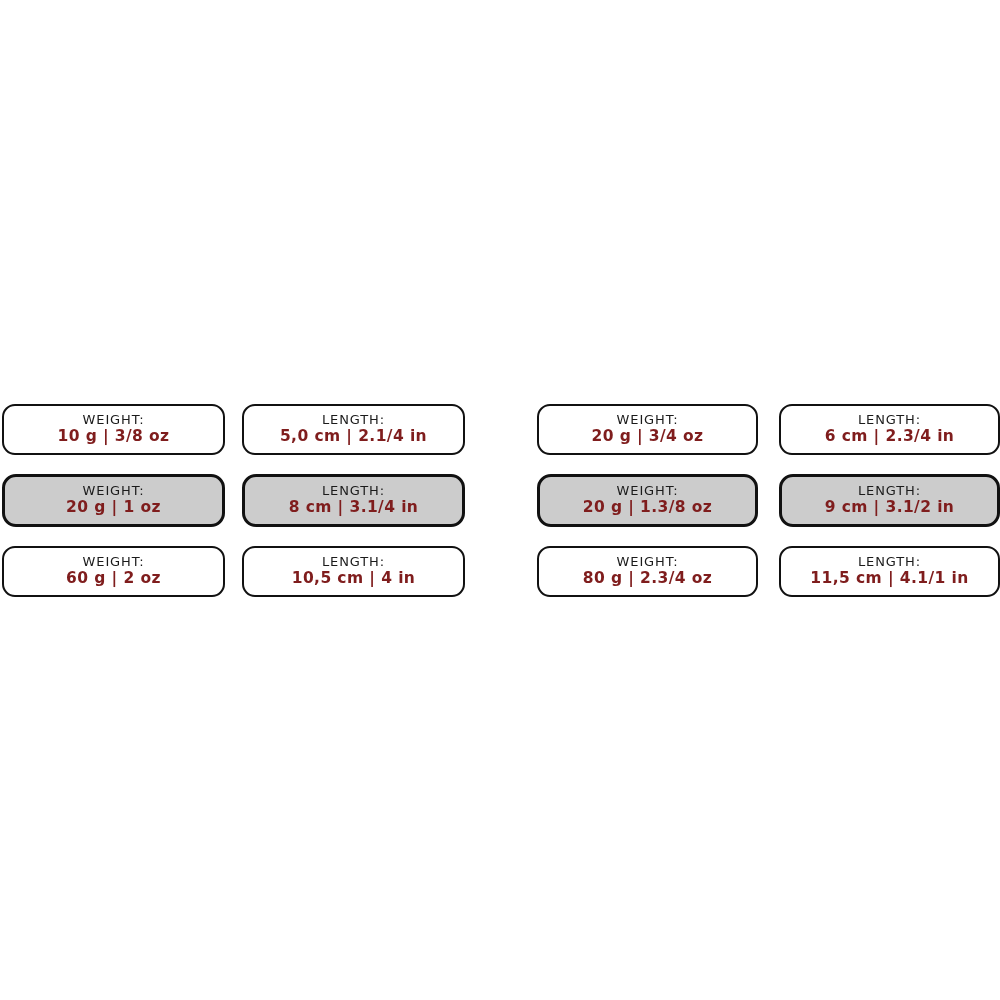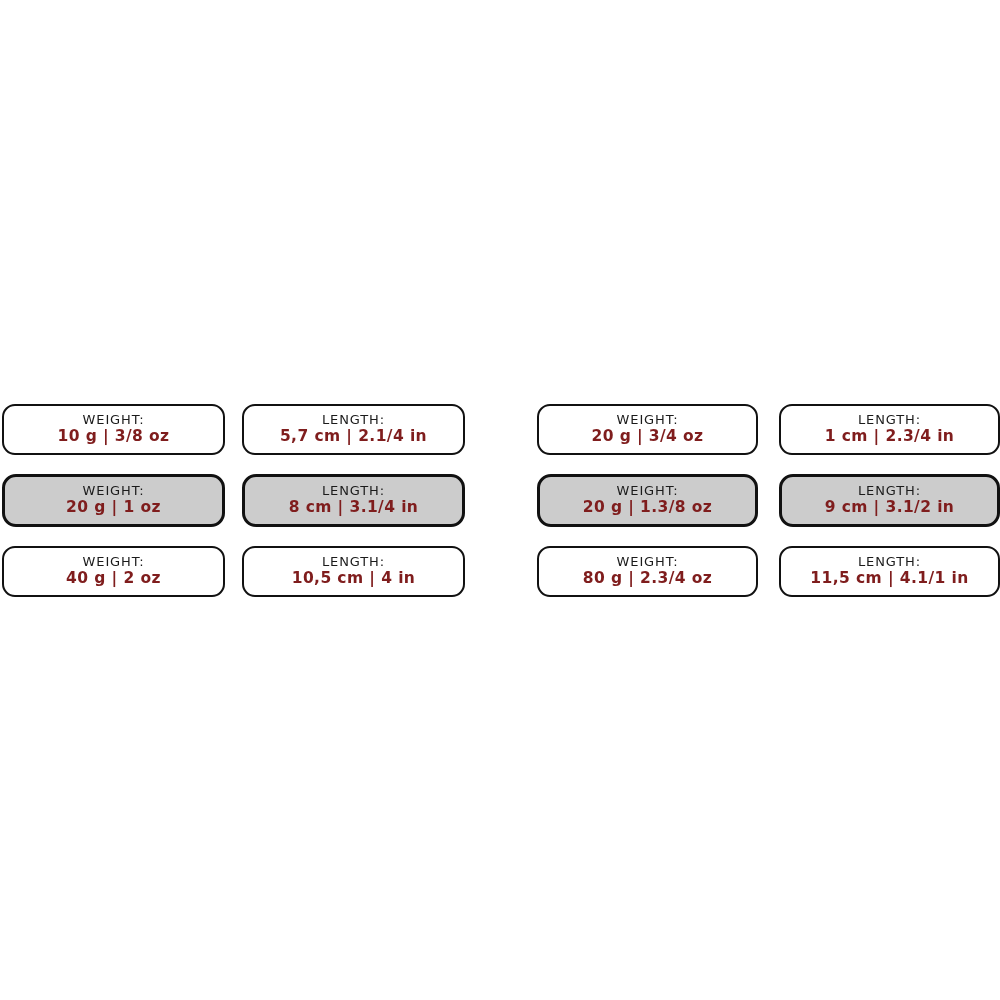--- a/index.html
+++ b/index.html
@@ -90,58 +90,58 @@
 
   <div class="group group-left">
 
     <div class="spec-row r0">
       <div class="spec-card">
         <span class="spec-label">WEIGHT:</span>
         <span class="spec-value">10 g | 3/8 oz</span>
       </div>
       <div class="spec-card">
         <span class="spec-label">LENGTH:</span>
-        <span class="spec-value">5,7 cm | 2.1/4 in</span>
+        <span class="spec-value">5,0 cm | 2.1/4 in</span>
       </div>
     </div>
 
     <div class="spec-row r1">
       <div class="spec-card highlight">
         <span class="spec-label">WEIGHT:</span>
         <span class="spec-value">20 g | 1 oz</span>
       </div>
       <div class="spec-card highlight">
         <span class="spec-label">LENGTH:</span>
         <span class="spec-value">8 cm | 3.1/4 in</span>
       </div>
     </div>
 
     <div class="spec-row r2">
       <div class="spec-card">
         <span class="spec-label">WEIGHT:</span>
-        <span class="spec-value">40 g | 2 oz</span>
+        <span class="spec-value">60 g | 2 oz</span>
       </div>
       <div class="spec-card">
         <span class="spec-label">LENGTH:</span>
         <span class="spec-value">10,5 cm | 4 in</span>
       </div>
     </div>
 
   </div>
 
   <div class="group group-right">
 
     <div class="spec-row r0">
       <div class="spec-card">
         <span class="spec-label">WEIGHT:</span>
         <span class="spec-value">20 g | 3/4 oz</span>
       </div>
       <div class="spec-card">
         <span class="spec-label">LENGTH:</span>
-        <span class="spec-value">1 cm | 2.3/4 in</span>
+        <span class="spec-value">6 cm | 2.3/4 in</span>
       </div>
     </div>
 
     <div class="spec-row r1">
       <div class="spec-card highlight">
         <span class="spec-label">WEIGHT:</span>
         <span class="spec-value">20 g | 1.3/8 oz</span>
       </div>
       <div class="spec-card highlight">
         <span class="spec-label">LENGTH:</span>

